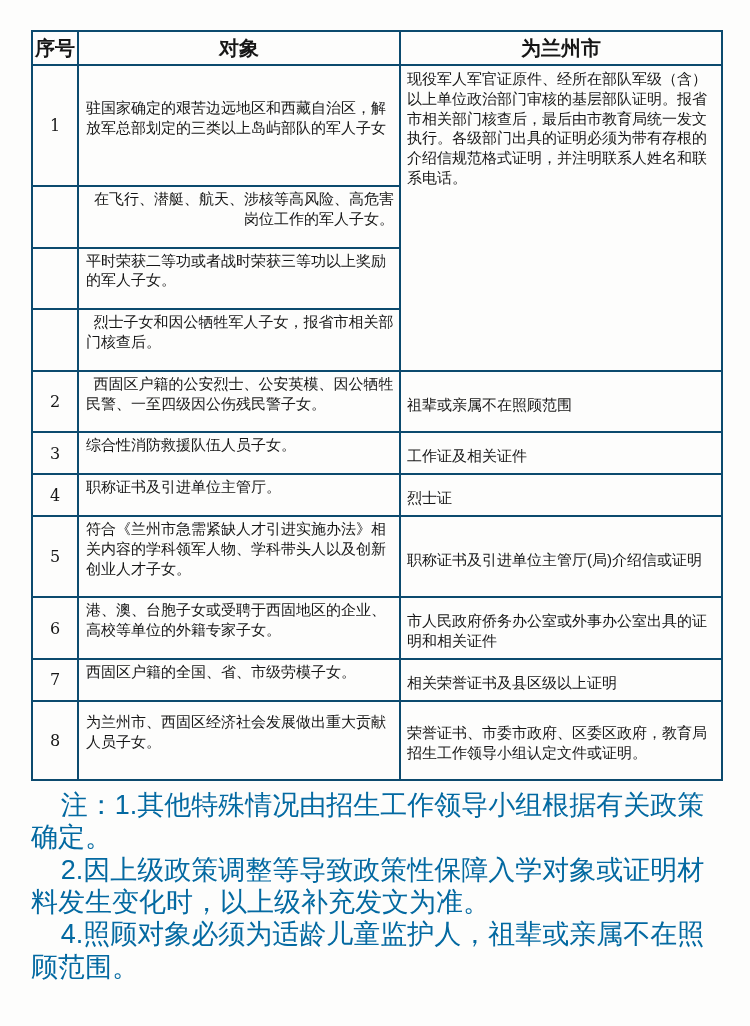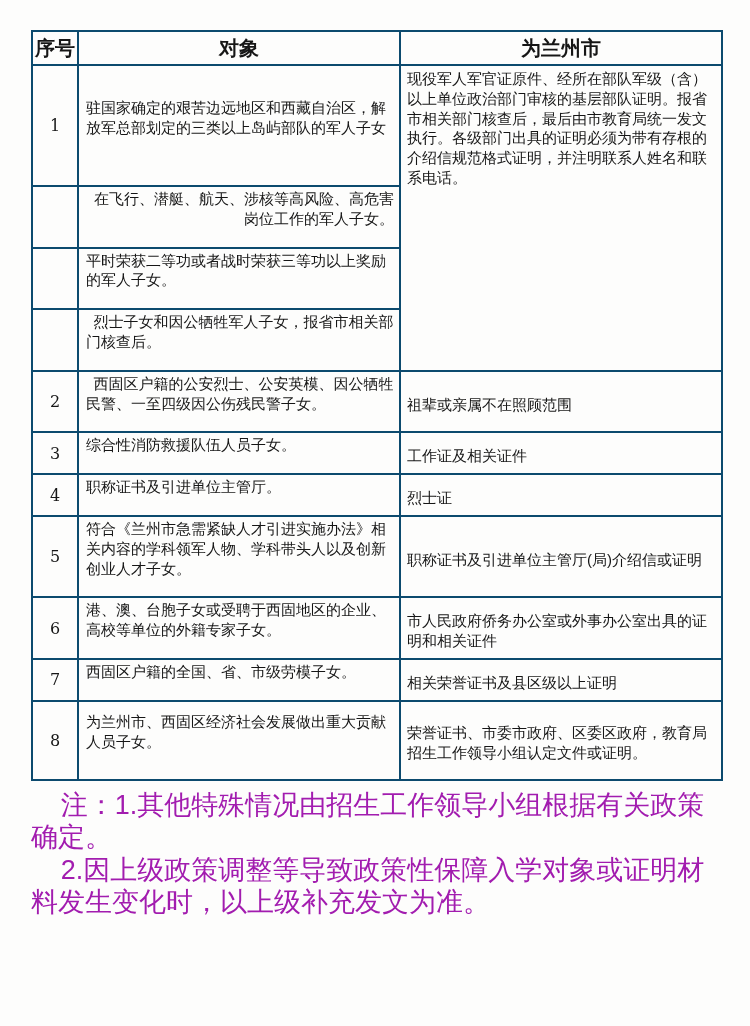--- a/index.html
+++ b/index.html
@@ -67,21 +67,21 @@
   tr.r4  { height: 31px; }
   tr.r5  { height: 70px; }
   tr.r6  { height: 61px; }
   tr.r7  { height: 40px; }
   tr.r8  { height: 79px; }
   .notes {
     margin-top: 8px;
     width: 692px;
     font-size: 27px;
     line-height: 1.2;
-    color: #a21caf;
+    color: #0369a1;
   }
   .notes p {
     margin: 0;
     text-indent: 1.1em;
     word-break: break-all;
   }
 </style>
 </head>
 <body>
 
@@ -153,15 +153,16 @@
         <td class="seq">8</td>
         <td class="obj">为兰州市、西固区经济社会发展做出重大贡献人员子女。</td>
         <td class="proof">荣誉证书、市委市政府、区委区政府，教育局招生工作领导小组认定文件或证明。</td>
       </tr>
     </tbody>
   </table>
 
   <div class="notes">
     <p>注：1.其他特殊情况由招生工作领导小组根据有关政策确定。</p>
     <p>2.因上级政策调整等导致政策性保障入学对象或证明材料发生变化时，以上级补充发文为准。</p>
+    <p>4.照顾对象必须为适龄儿童监护人，祖辈或亲属不在照顾范围。</p>
   </div>
 
 </div>
 
 </body></html>

